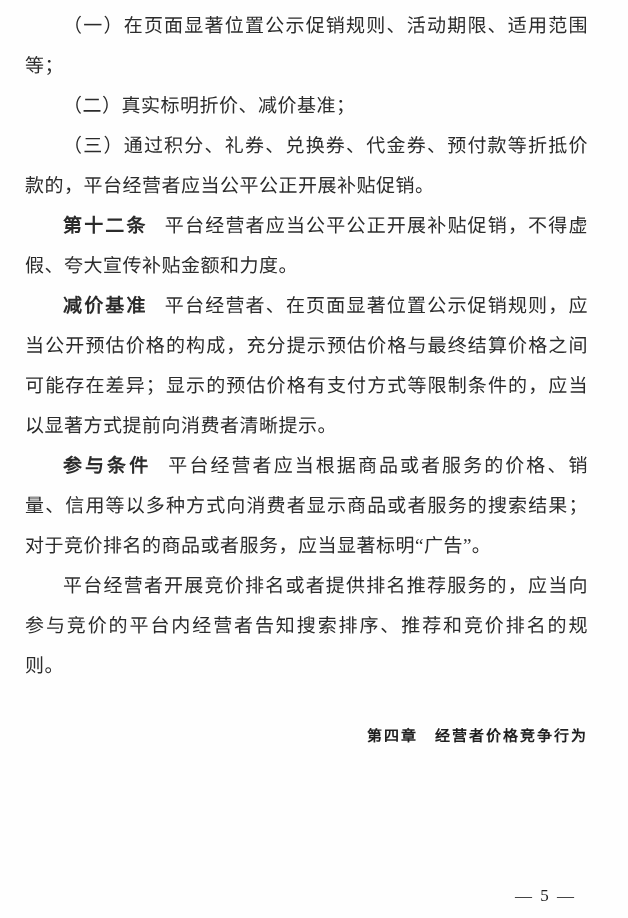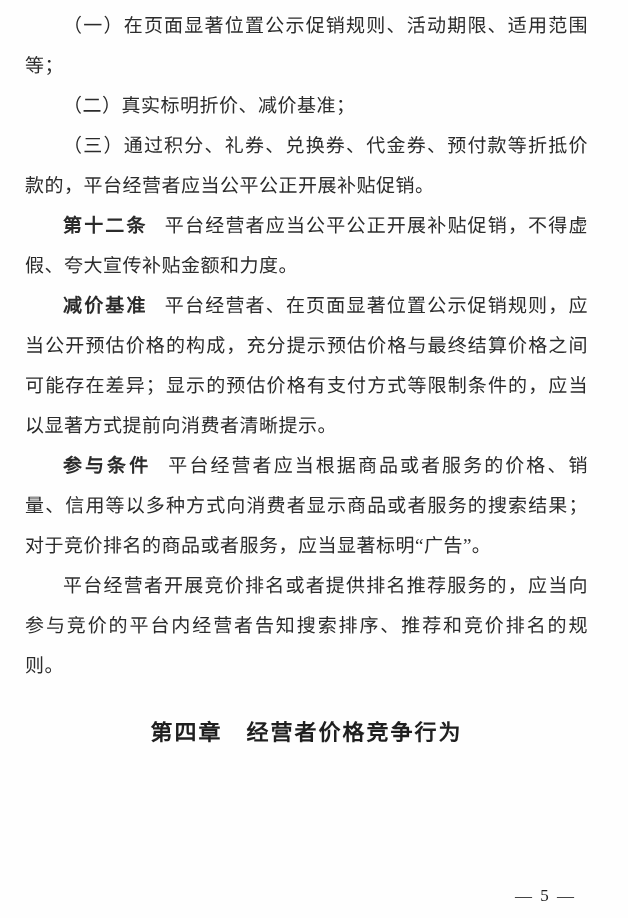--- a/index.html
+++ b/index.html
@@ -30,26 +30,26 @@
     text-indent: 2em;
     letter-spacing: 0.5px;
     word-break: break-all;
   }
   .lead {
     font-weight: 700;
     margin-right: 0.9em;
     letter-spacing: 1.5px;
   }
   .chapter {
-    margin: 28px 0 0 0;
+    margin: 38px 0 0 0;
     font-family: "Liberation Sans", "DejaVu Sans", sans-serif;
     font-weight: 700;
-    font-size: 22px;
+    font-size: 15px;
     letter-spacing: 2px;
-    text-align: center;
+    text-align: right;
     color: #1f1f1f;
   }
   .pagenum {
     position: absolute;
     right: 52px;
     bottom: 12px;
     font-size: 17px;
     letter-spacing: 2px;
     color: #222222;
     font-family: "Liberation Serif", "DejaVu Serif", serif;

